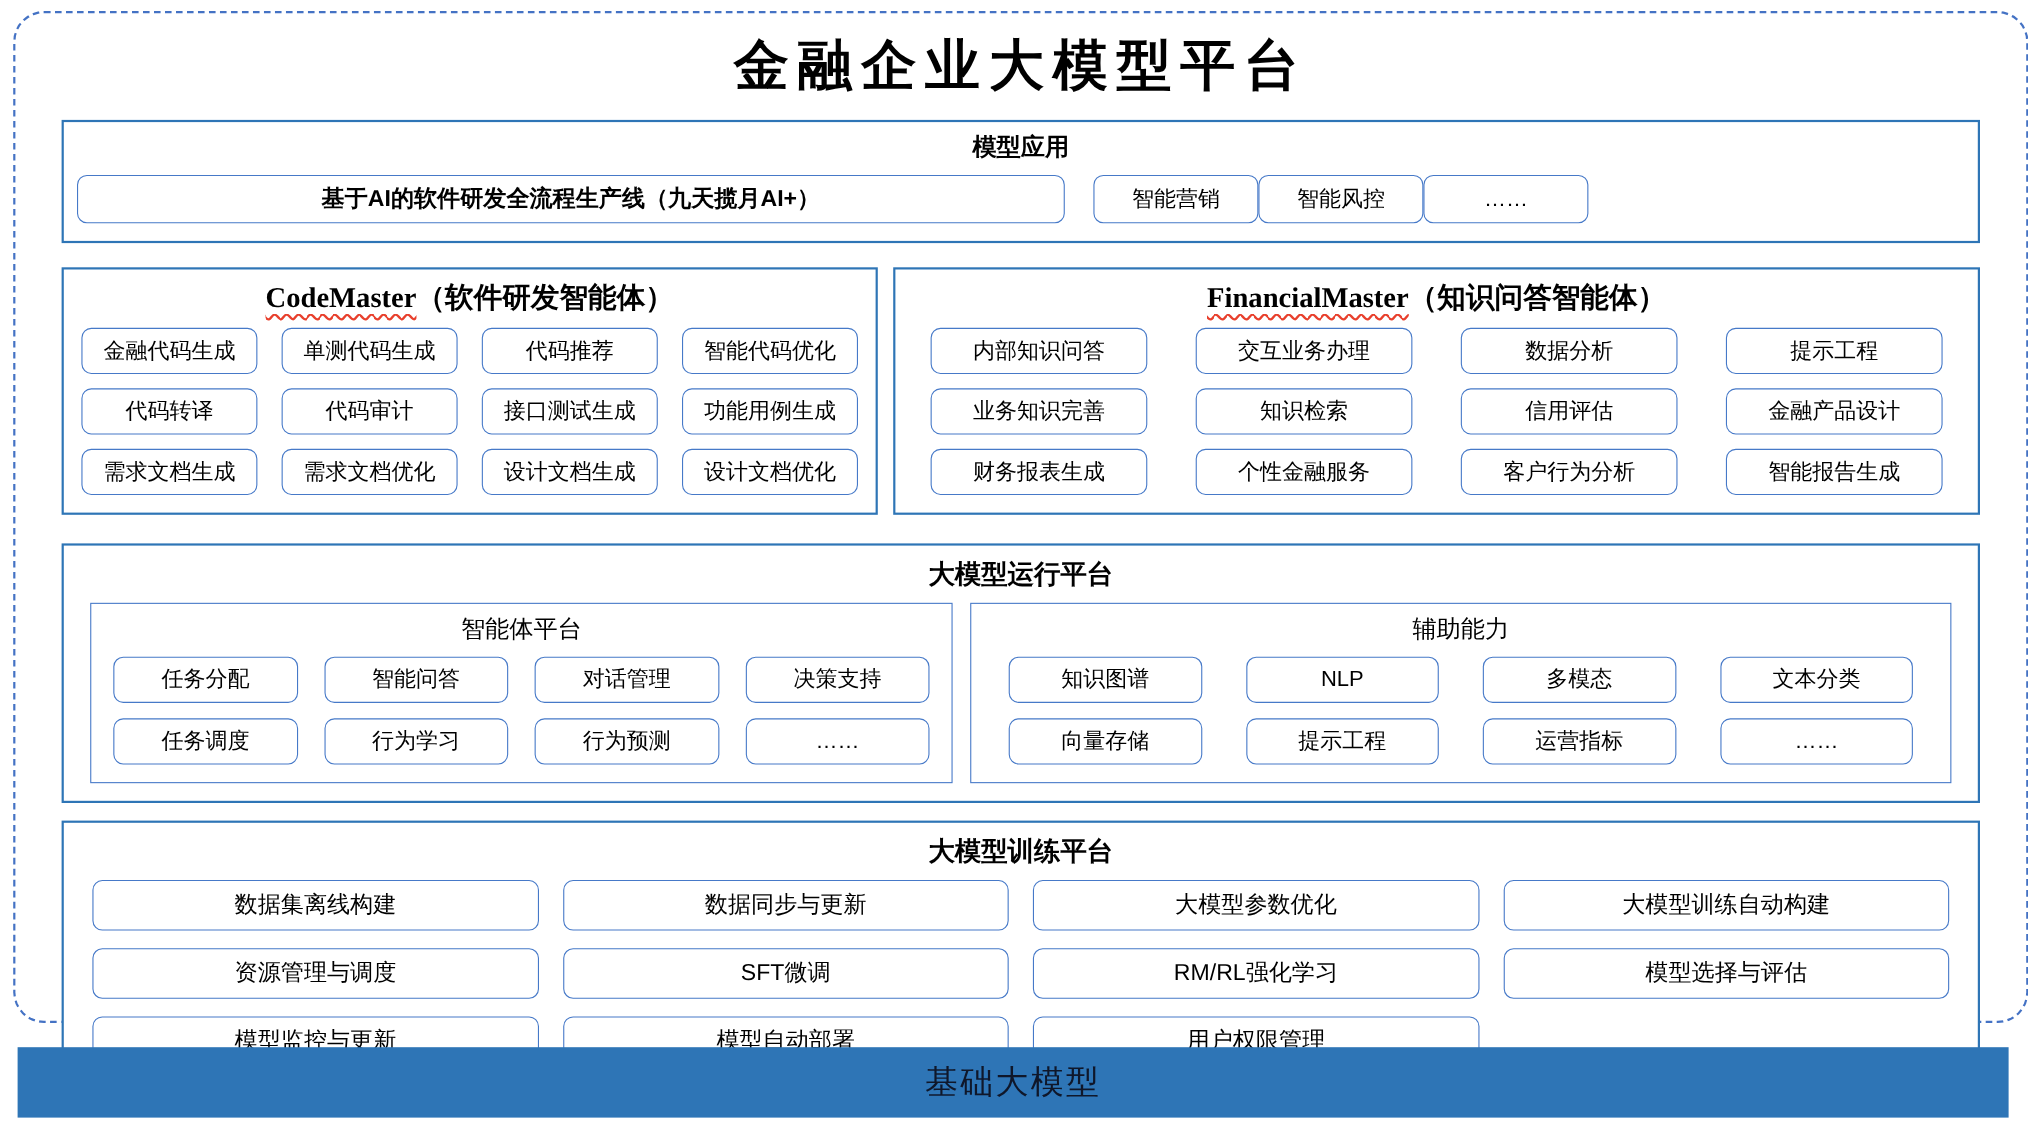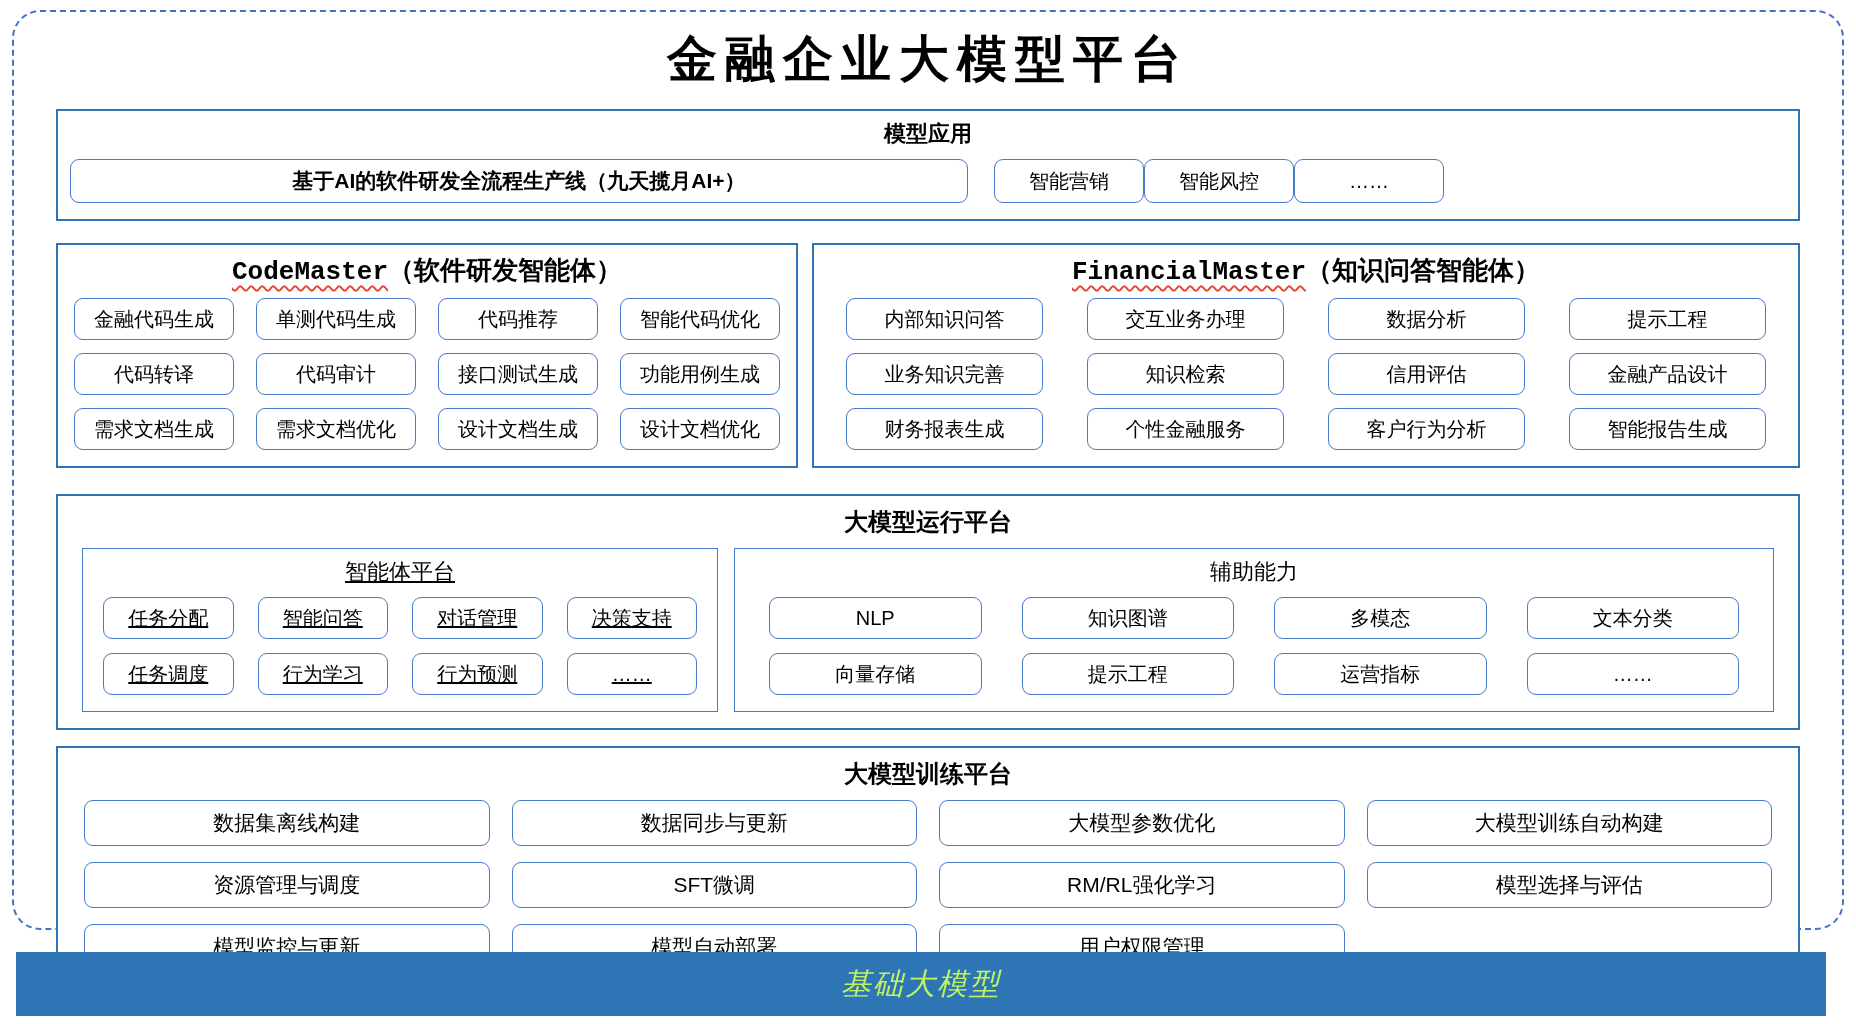--- a/index.html
+++ b/index.html
@@ -26,47 +26,47 @@
   .pipeline { flex:0 0 898px; font-weight:bold; font-size:21px; }
   .sec1-chips { display:flex; }
   .sec1-chips .chip { width:150px; }
 
   
   .sec2-row { display:flex; gap:14px; margin:22px 42px 0 42px; }
   .master { border:2px solid #2E75B6; background:#fff; }
   .master.code { width:742px; }
   .master.fin  { flex:1; }
   .master-header { text-align:center; font-weight:bold; font-size:26px; padding:8px 0 6px 0; }
-  .master-header .en { font-family:Liberation Mono, monospace; }
+  .master-header .en { font-family:Liberation Serif, serif; }
   .squiggle { text-decoration:underline; text-decoration-style:wavy;
               text-decoration-color:#E8402D; text-decoration-thickness:2px;
               text-underline-offset:6px; }
   .grid4 { display:grid; grid-template-columns:repeat(4,1fr); gap:13px 22px; padding:4px 16px 16px 16px; }
   .master.fin .grid4 { gap:13px 44px; padding:4px 32px 16px 32px; }
   .grid4 .chip { height:42px; }
 
   
   .sec3 { margin-top:26px; padding-bottom:16px; }
   .sec3-row { display:flex; gap:16px; padding:10px 24px 0 24px; }
   .subbox { border:1.5px solid #4679C8; background:#fff; }
-  .subbox.agent { width:636px;text-decoration:underline; }
+  .subbox.agent { width:784px; }
   .subbox.aux { flex:1; }
   .sub-header { text-align:center; font-size:22px; font-weight:normal; padding:8px 0 2px 0; }
   .subbox .grid4 { gap:14px 24px; padding:8px 20px 16px 20px; }
   .subbox.aux .grid4 { gap:14px 40px; padding:8px 34px 16px 34px; }
 
   
   .sec4 { margin-top:16px; padding-bottom:18px; }
   .grid6 { display:grid; grid-template-columns:repeat(4,1fr); gap:16px 22px; padding:10px 26px 0 26px; }
   .grid6 .chip { height:46px; font-size:21px; }
 
   
   .foundation { position:absolute; left:16px; right:30px; top:952px; height:64px;
-                background:#2E75B6; color:#bef264; display:flex; align-items:center;
-                justify-content:center; font-size:30px; letter-spacing:2px;font-style:italic; }
+                background:#2E75B6; color:#0f172a; display:flex; align-items:center;
+                justify-content:center; font-size:30px; letter-spacing:2px; }
 </style>
 </head>
 <body>
 
 <div class="outer">
 
   <div class="page-title">金融企业大模型平台</div>
 
   <div class="section sec1">
     <div class="sec-header">模型应用</div>
@@ -138,22 +138,22 @@
             <div class="chip">任务调度</div>
             <div class="chip">行为学习</div>
             <div class="chip">行为预测</div>
             <div class="chip">……</div>
           </div>
       </div>
 
       <div class="subbox aux">
         <div class="sub-header">辅助能力</div>
         <div class="grid4">
+            <div class="chip">知识图谱</div>
             <div class="chip">NLP</div>
-            <div class="chip">知识图谱</div>
             <div class="chip">多模态</div>
             <div class="chip">文本分类</div>
             <div class="chip">向量存储</div>
             <div class="chip">提示工程</div>
             <div class="chip">运营指标</div>
             <div class="chip">……</div>
           </div>
       </div>
 
     </div>

